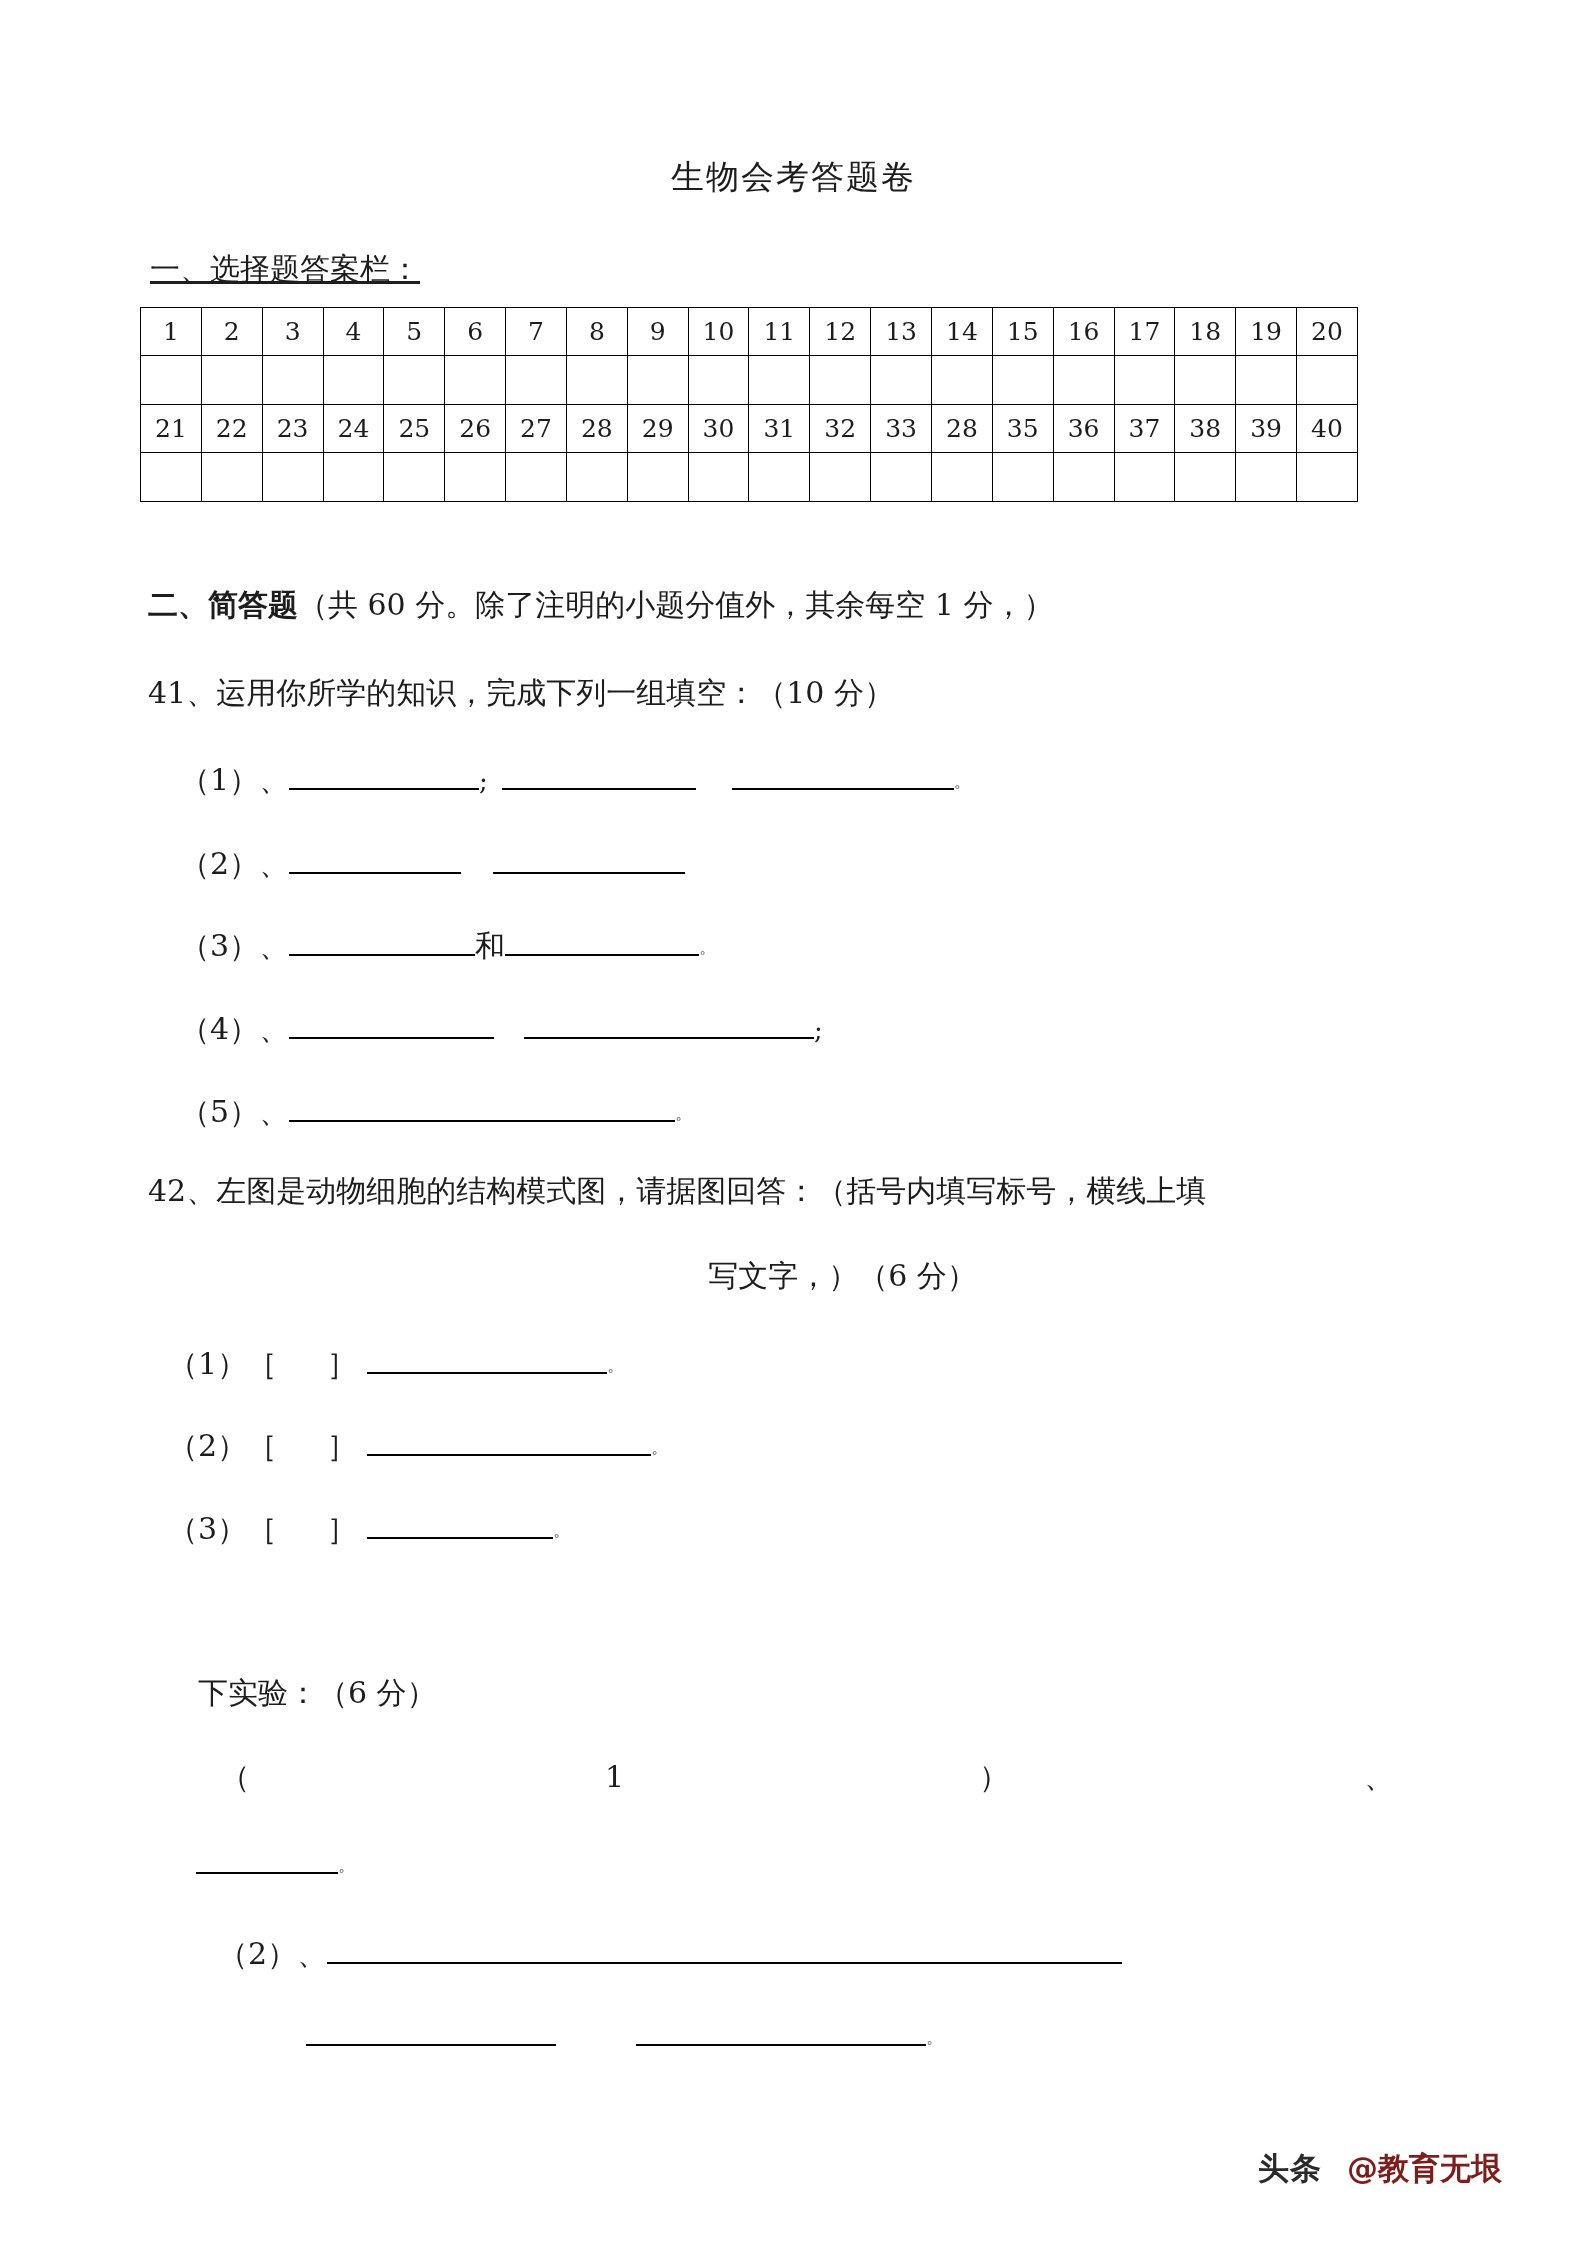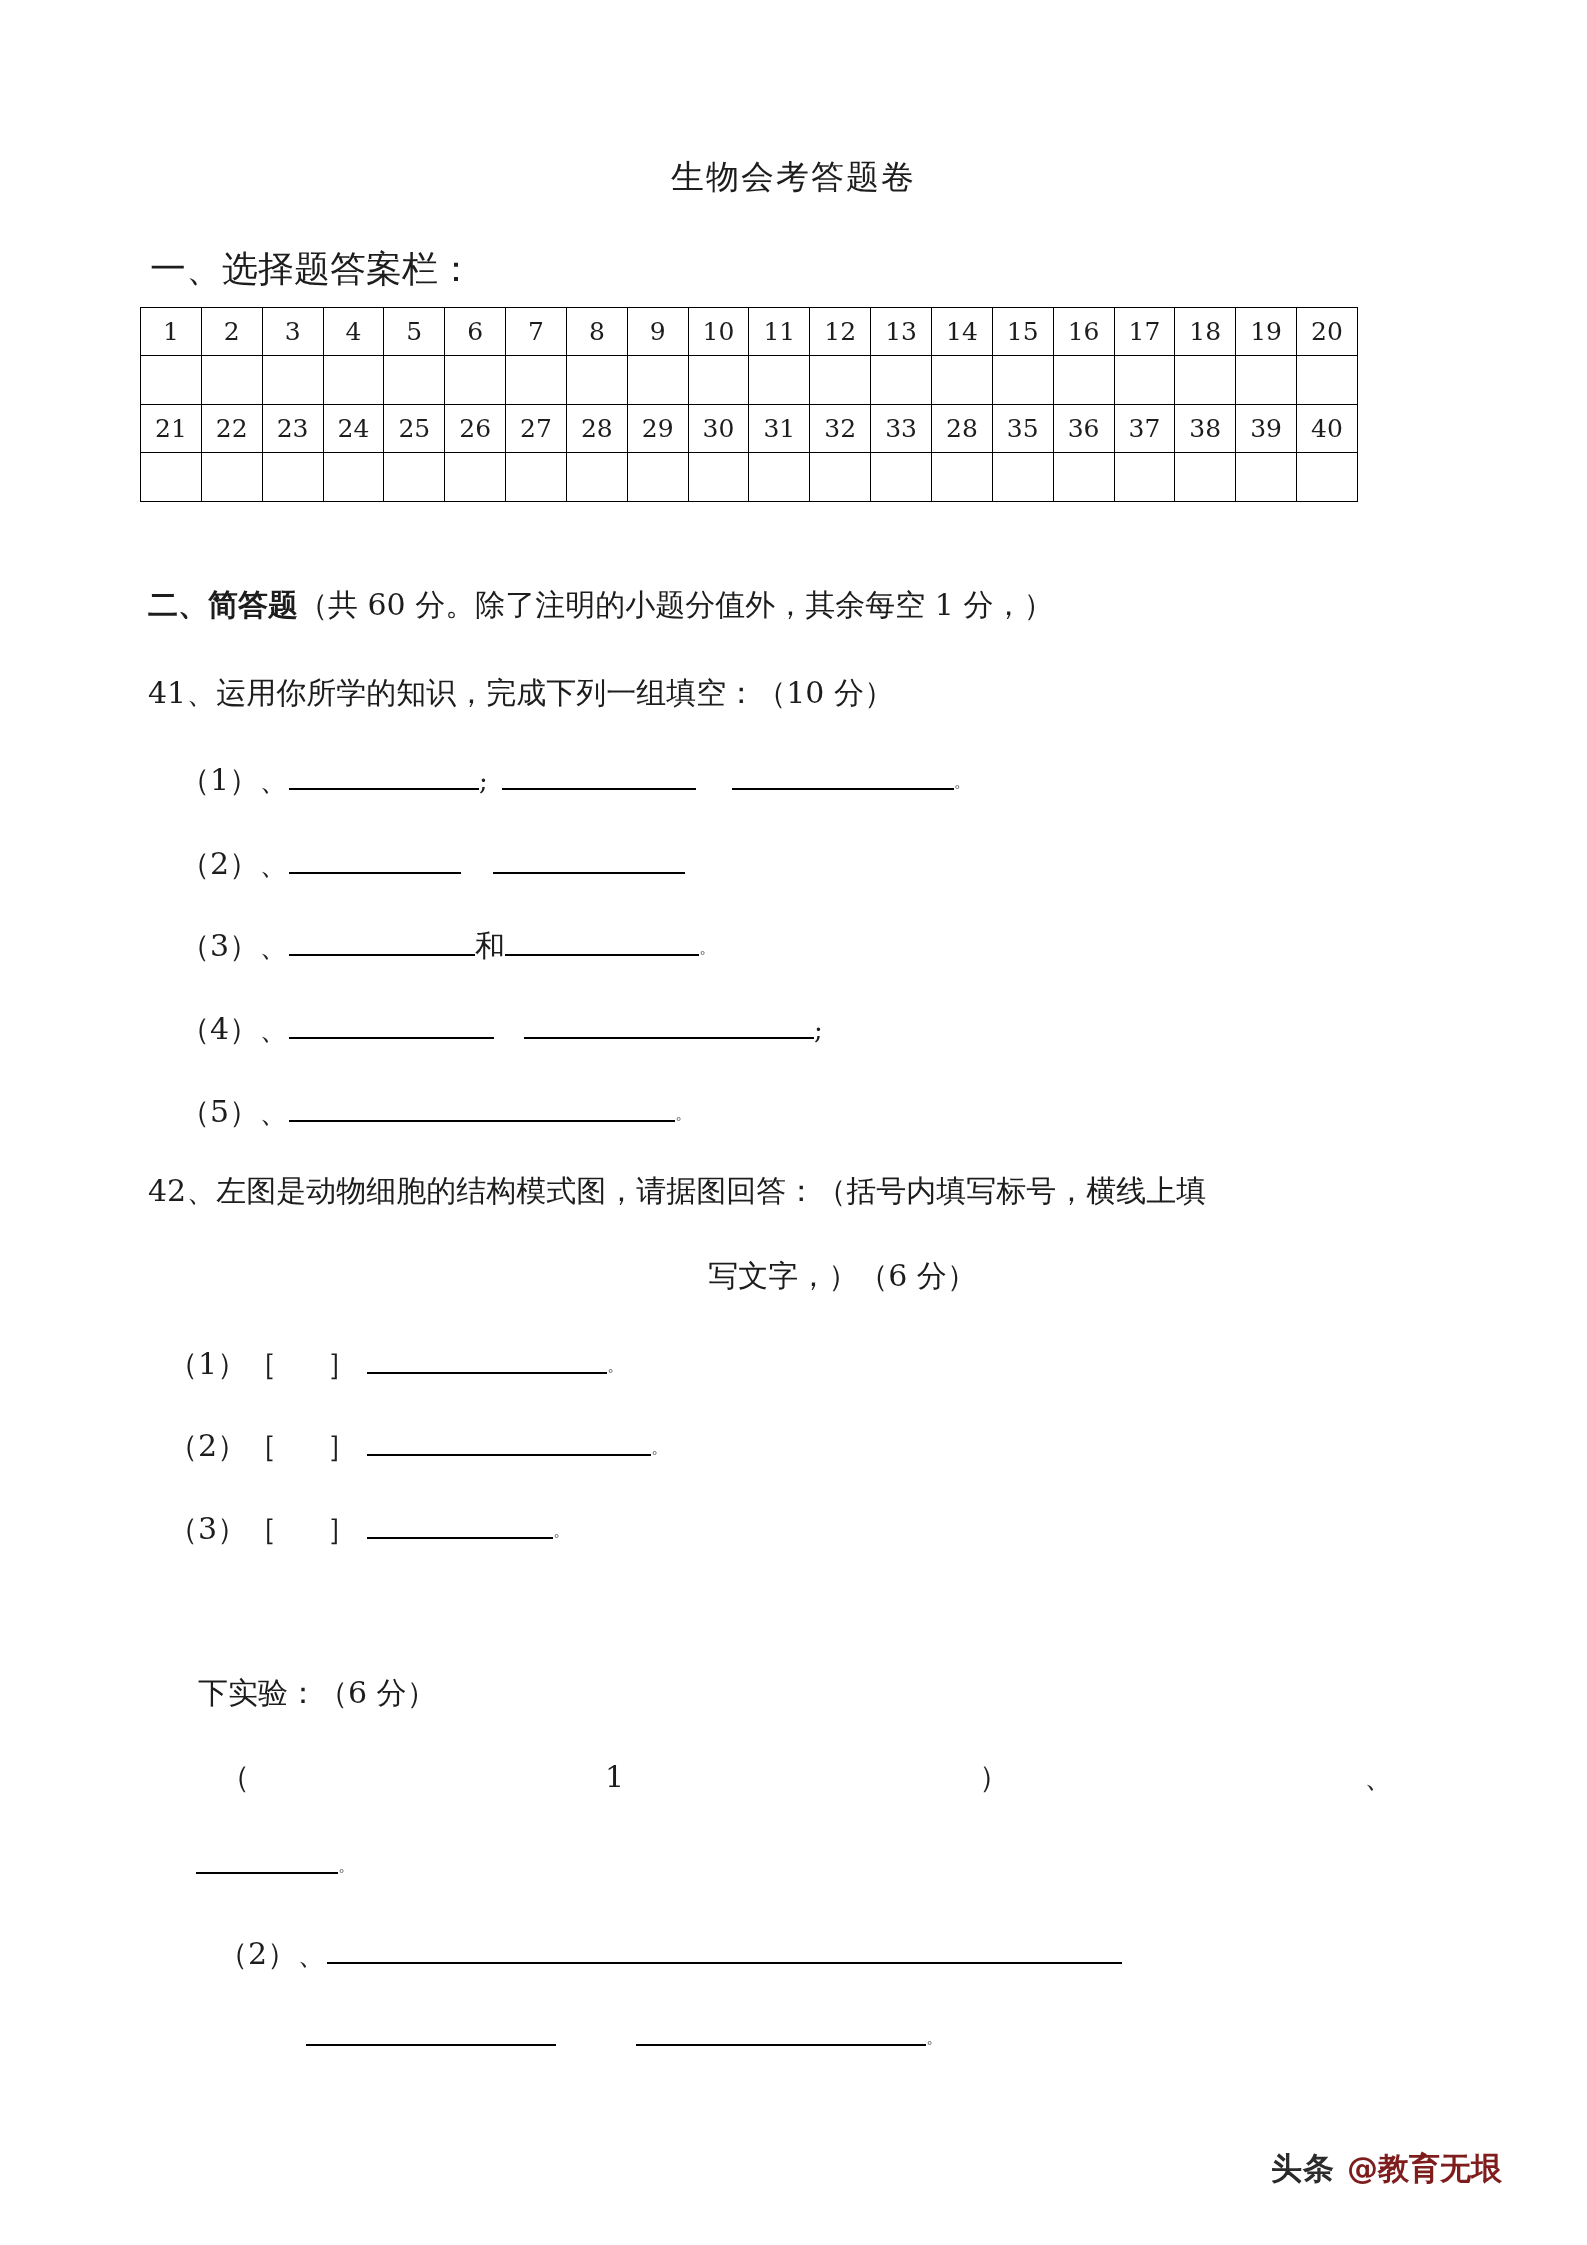--- a/index.html
+++ b/index.html
@@ -42,21 +42,22 @@
 
   
   .line {
     position: absolute;
     font-size: 30px;
     line-height: 42px;
     white-space: nowrap;
     color: #1d1d1d;
   }
   .sec-head {
-    font-size: 36px;
+    font-size: 30px;
+    text-decoration: underline;
   }
   .bold-cn {
     font-weight: bold;
   }
 
   
   .answer-table {
     position: absolute;
     left: 140px;
     top: 307px;
@@ -102,21 +103,21 @@
     font-size: 26px;
   }
 
   
   .watermark {
     position: absolute;
     right: 85px;
     bottom: 55px;
     display: flex;
     align-items: center;
-    gap: 12px;
+    gap: 25px;
   }
   .wm-logo {
     font-size: 31px;
     font-weight: bold;
     letter-spacing: 1px;
     color: #2b2b2b;
     font-family: "DejaVu Sans", "Liberation Sans", sans-serif;
   }
   .wm-text {
     font-size: 31px;

